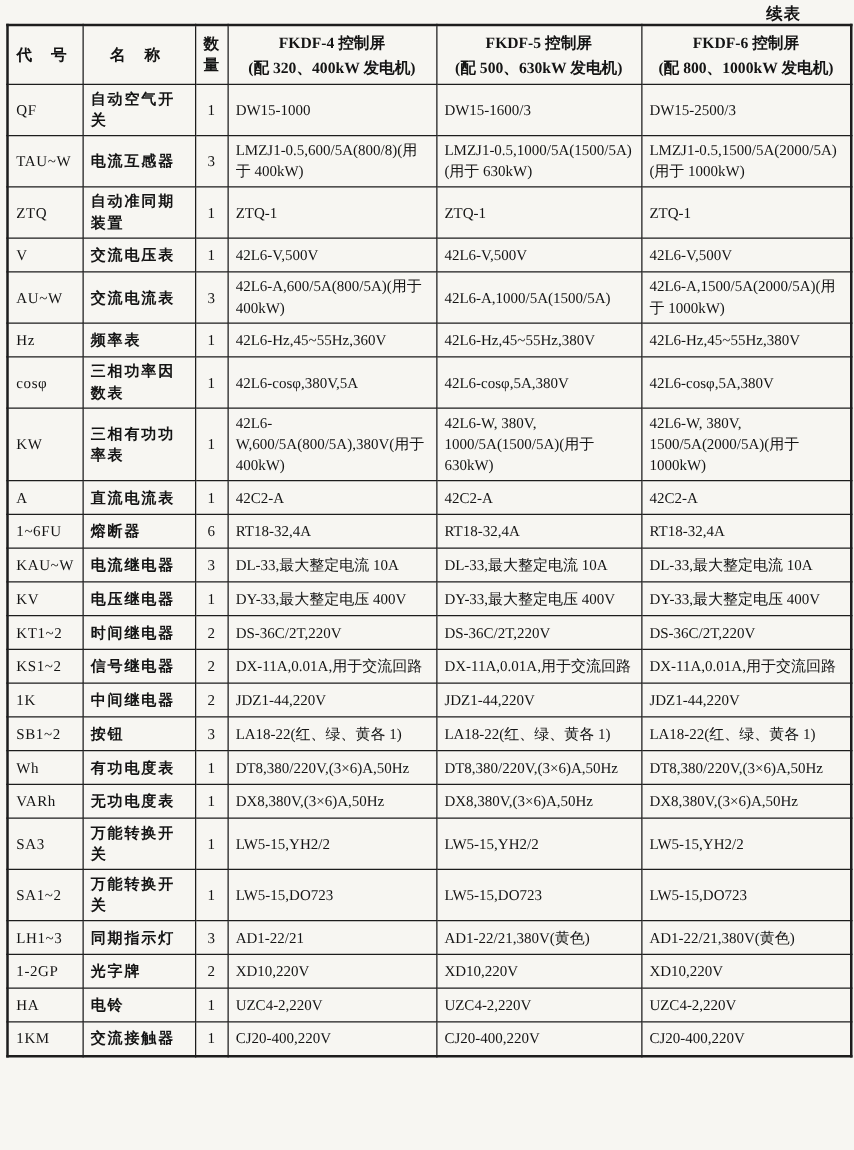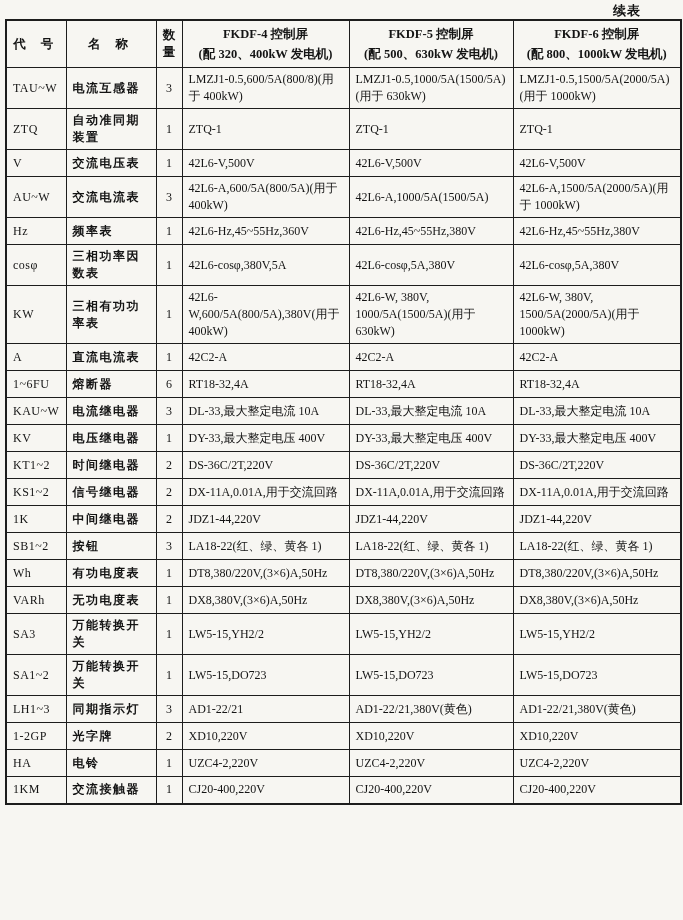--- a/index.html
+++ b/index.html
@@ -99,20 +99,28 @@
           <div class="sub">(配 500、630kW 发电机)</div>
         </th>
         <th class="c-spec">
           <div>FKDF-6 控制屏</div>
           <div class="sub">(配 800、1000kW 发电机)</div>
         </th>
       </tr>
     </thead>
     <tbody id="spec-body">
         <tr>
+          <td class="c-code">QF</td>
+          <td class="c-name">自动空气开关</td>
+          <td class="c-qty">1</td>
+          <td class="c-spec">DW15-1000</td>
+          <td class="c-spec">DW15-1600/3</td>
+          <td class="c-spec">DW15-2500/3</td>
+        </tr>
+        <tr>
           <td class="c-code">TAU~W</td>
           <td class="c-name">电流互感器</td>
           <td class="c-qty">3</td>
           <td class="c-spec">LMZJ1-0.5,600/5A(800/8)(用于 400kW)</td>
           <td class="c-spec">LMZJ1-0.5,1000/5A(1500/5A)(用于 630kW)</td>
           <td class="c-spec">LMZJ1-0.5,1500/5A(2000/5A)(用于 1000kW)</td>
         </tr>
         <tr>
           <td class="c-code">ZTQ</td>
           <td class="c-name">自动准同期装置</td>

